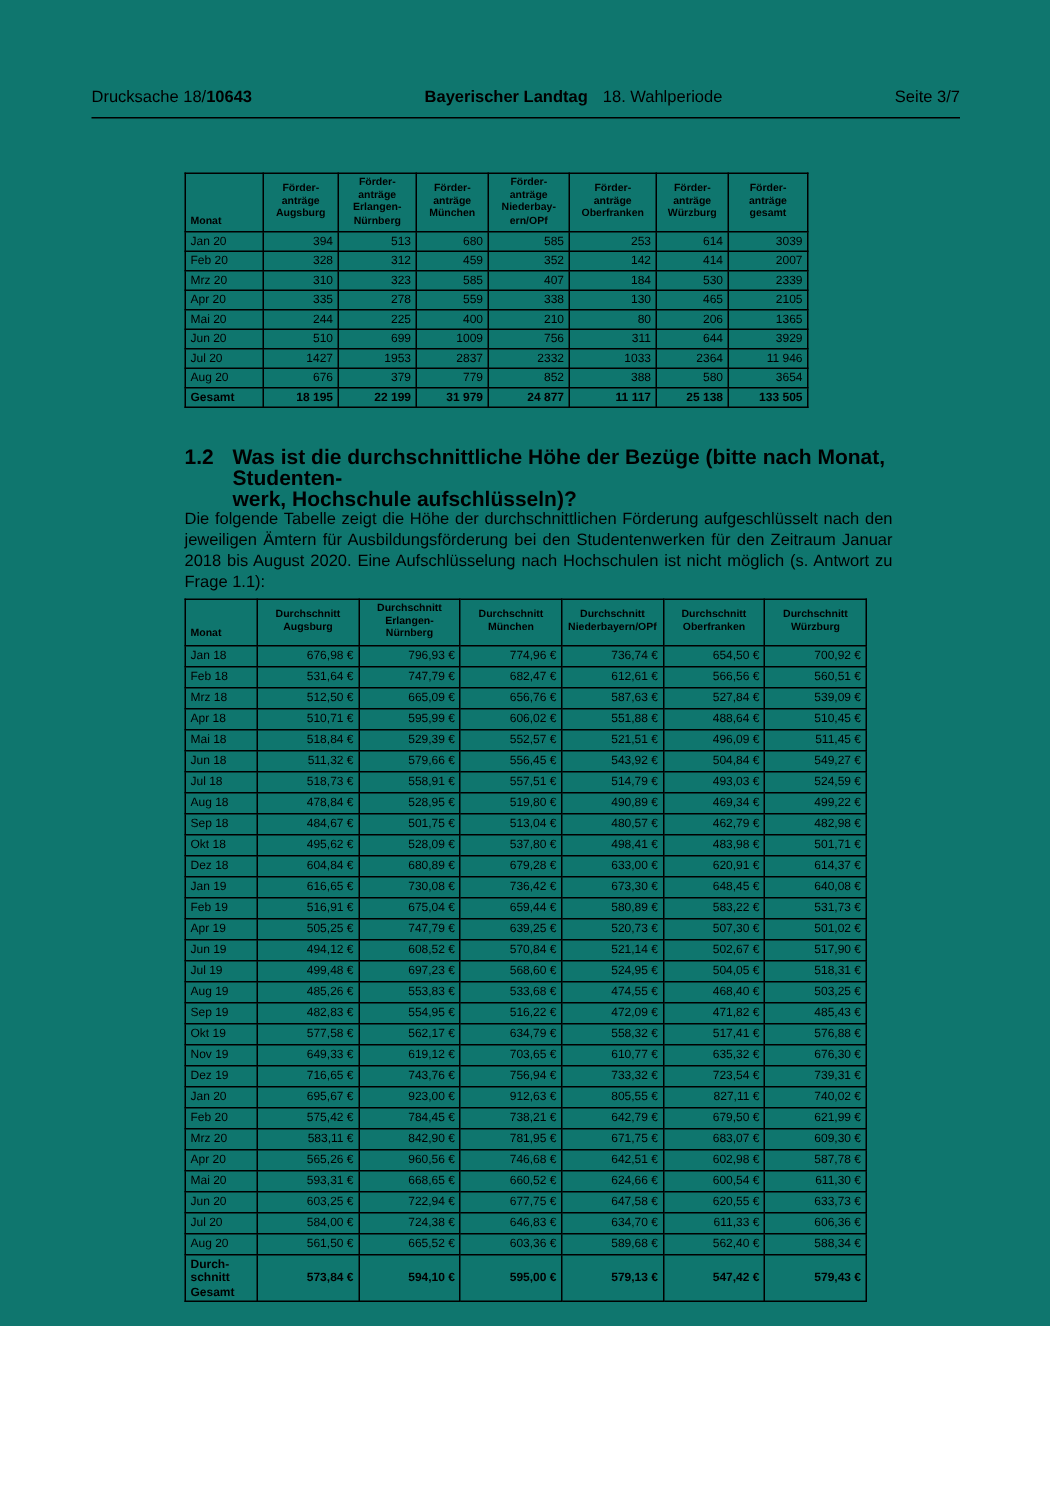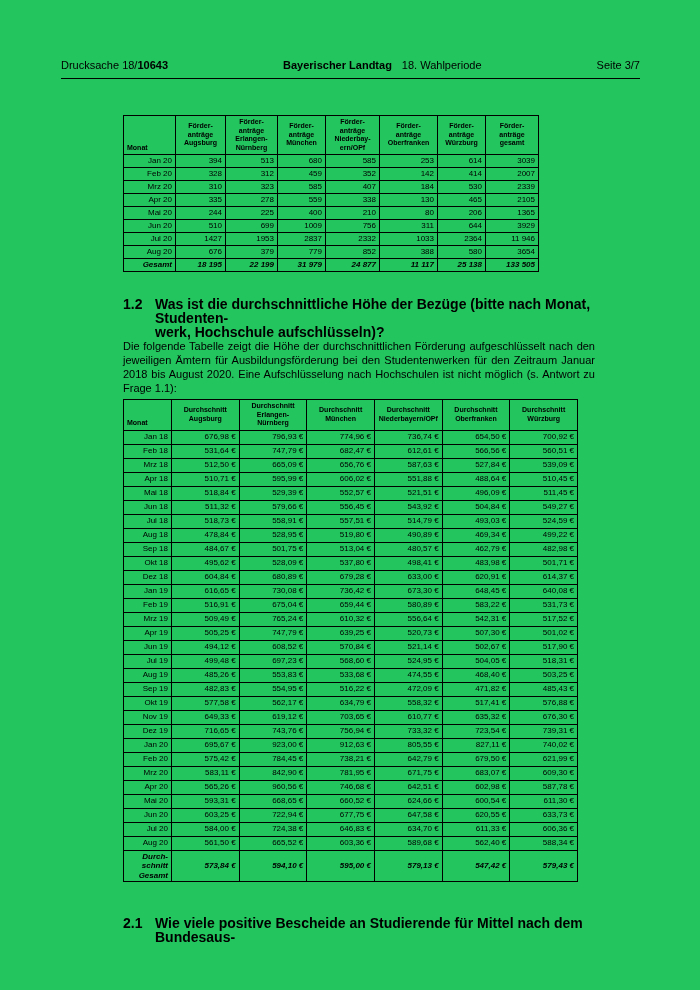--- a/index.html
+++ b/index.html
@@ -2,21 +2,21 @@
 <html><head>
 <meta charset="utf-8">
 <style>
   * { margin:0; padding:0; box-sizing:border-box; }
   html,body { background:#ffffff; }
   body {
     width:700px; height:990px;
     font-family:"Liberation Sans", sans-serif;
     color:#000;
   }
-  .page { position:relative; width:700px; height:990px; background:#22c55e; overflow:hidden; }
+  .page { position:relative; width:700px; height:884px; background:#0f766e; overflow:hidden; }
 
   
   .header {
     position:absolute; top:59px; left:61px; right:60px;
     display:flex; justify-content:space-between; align-items:baseline;
     font-size:11px; line-height:13px;
   }
   .b { font-weight:bold; }
   .h-center .b { margin-right:10px; }
   .rule { position:absolute; top:78px; left:61px; right:60px; border-top:1.5px solid #000; }
@@ -31,22 +31,22 @@
     font-size:7px; font-weight:bold; line-height:8.5px;
     text-align:center; vertical-align:middle;
     white-space:pre-line; padding:2px 2px;
   }
   th:first-child { vertical-align:bottom; text-align:left; padding-left:3px; }
   td {
     font-size:8px; line-height:9.5px;
     text-align:right; vertical-align:middle;
     padding:1px 3px;
   }
-  td.label-cell { text-align:right; white-space:pre-line; }
-  tr.total td { font-weight:bold;font-style:italic; }
+  td.label-cell { text-align:left; white-space:pre-line; }
+  tr.total td { font-weight:bold; }
 
   .t1 { width:415px; }
   .t1 td { height:13px; }
   .t2 { margin-top:4px; width:455px; }
   .t2 td { height:14px; }
 
   
   .section-heading {
     display:flex; font-size:14px; font-weight:bold; line-height:14px;
   }
@@ -359,29 +359,20 @@
           <tr>
             <td class="label-cell">Feb 19</td>
             <td>516,91 €</td>
             <td>675,04 €</td>
             <td>659,44 €</td>
             <td>580,89 €</td>
             <td>583,22 €</td>
             <td>531,73 €</td>
           </tr>
           <tr>
-            <td class="label-cell">Mrz 19</td>
-            <td>509,49 €</td>
-            <td>765,24 €</td>
-            <td>610,32 €</td>
-            <td>556,64 €</td>
-            <td>542,31 €</td>
-            <td>517,52 €</td>
-          </tr>
-          <tr>
             <td class="label-cell">Apr 19</td>
             <td>505,25 €</td>
             <td>747,79 €</td>
             <td>639,25 €</td>
             <td>520,73 €</td>
             <td>507,30 €</td>
             <td>501,02 €</td>
           </tr>
           <tr>
             <td class="label-cell">Jun 19</td>

